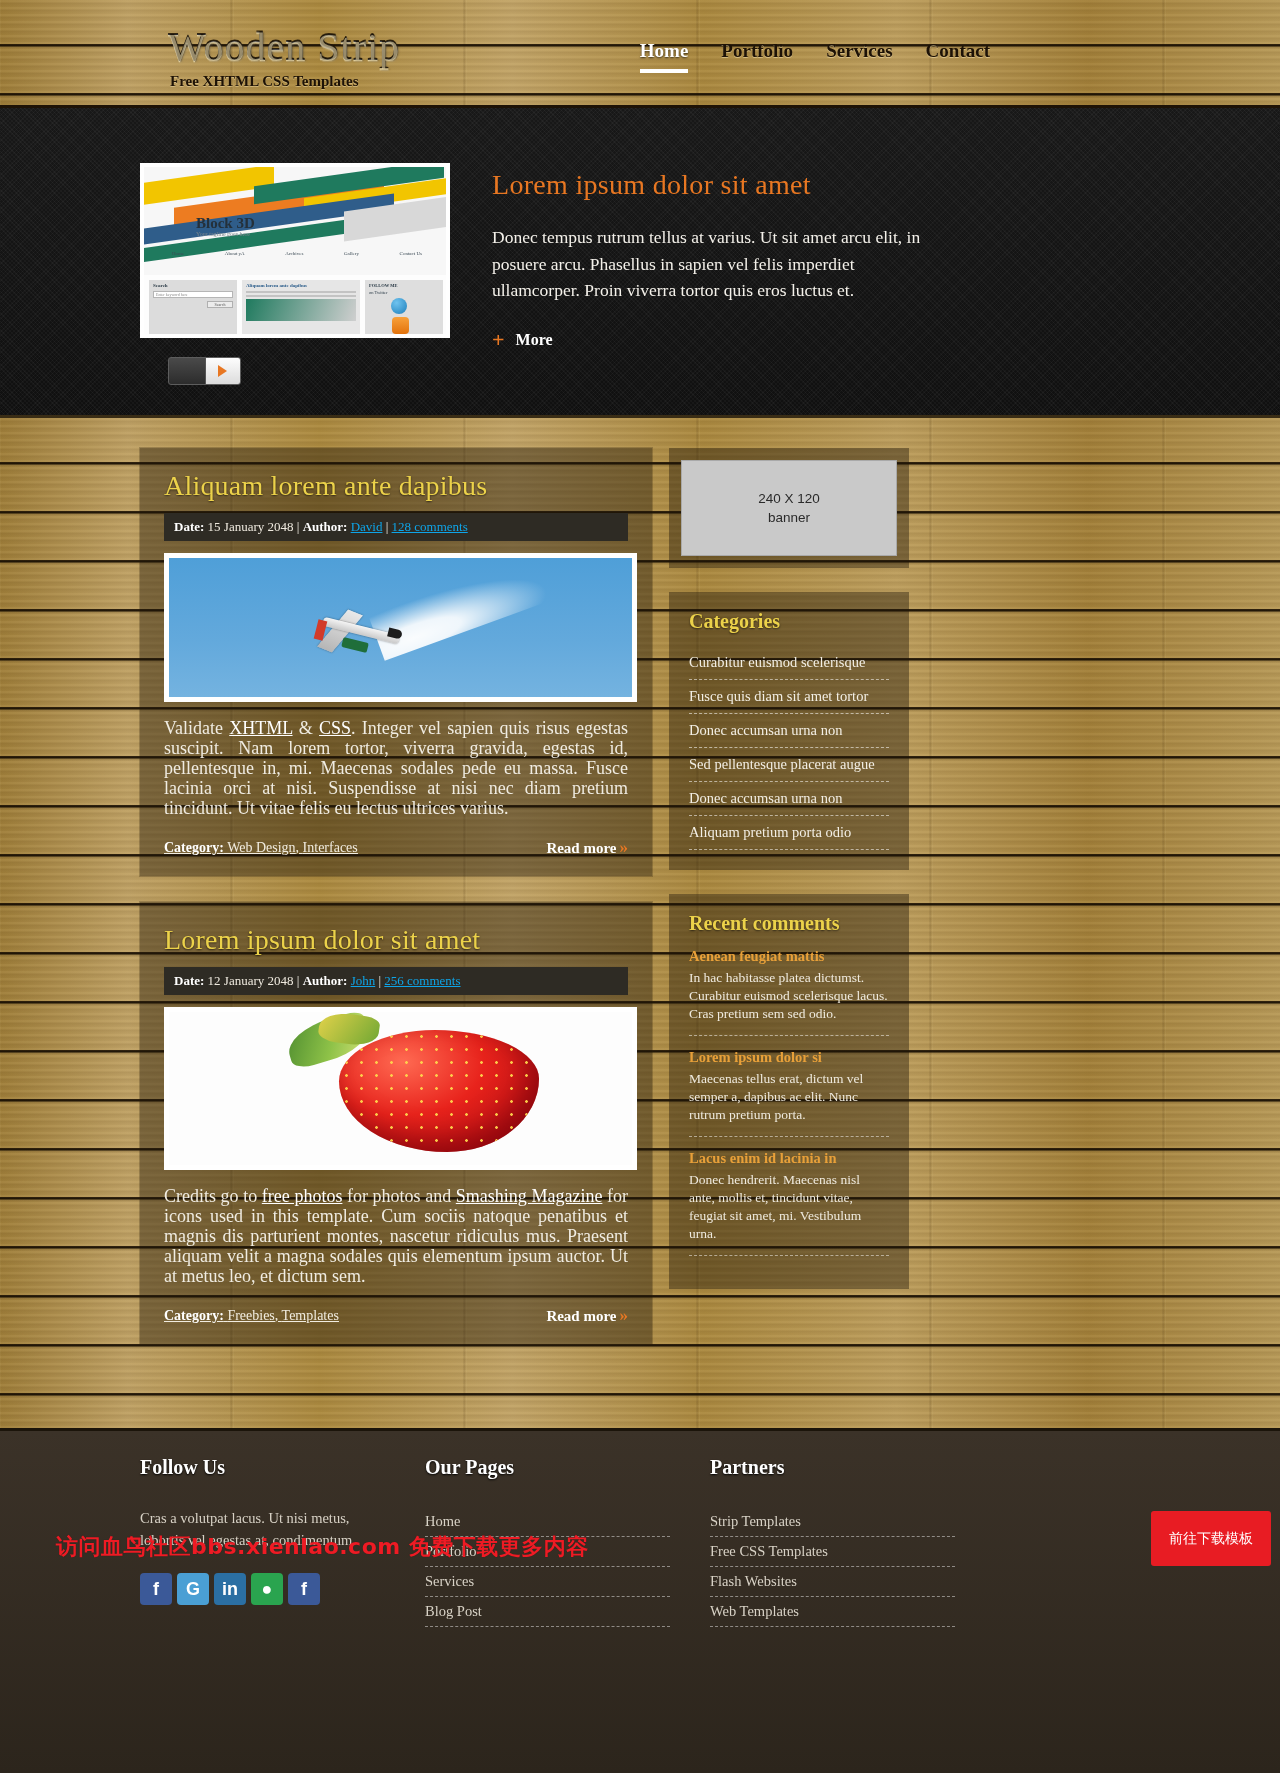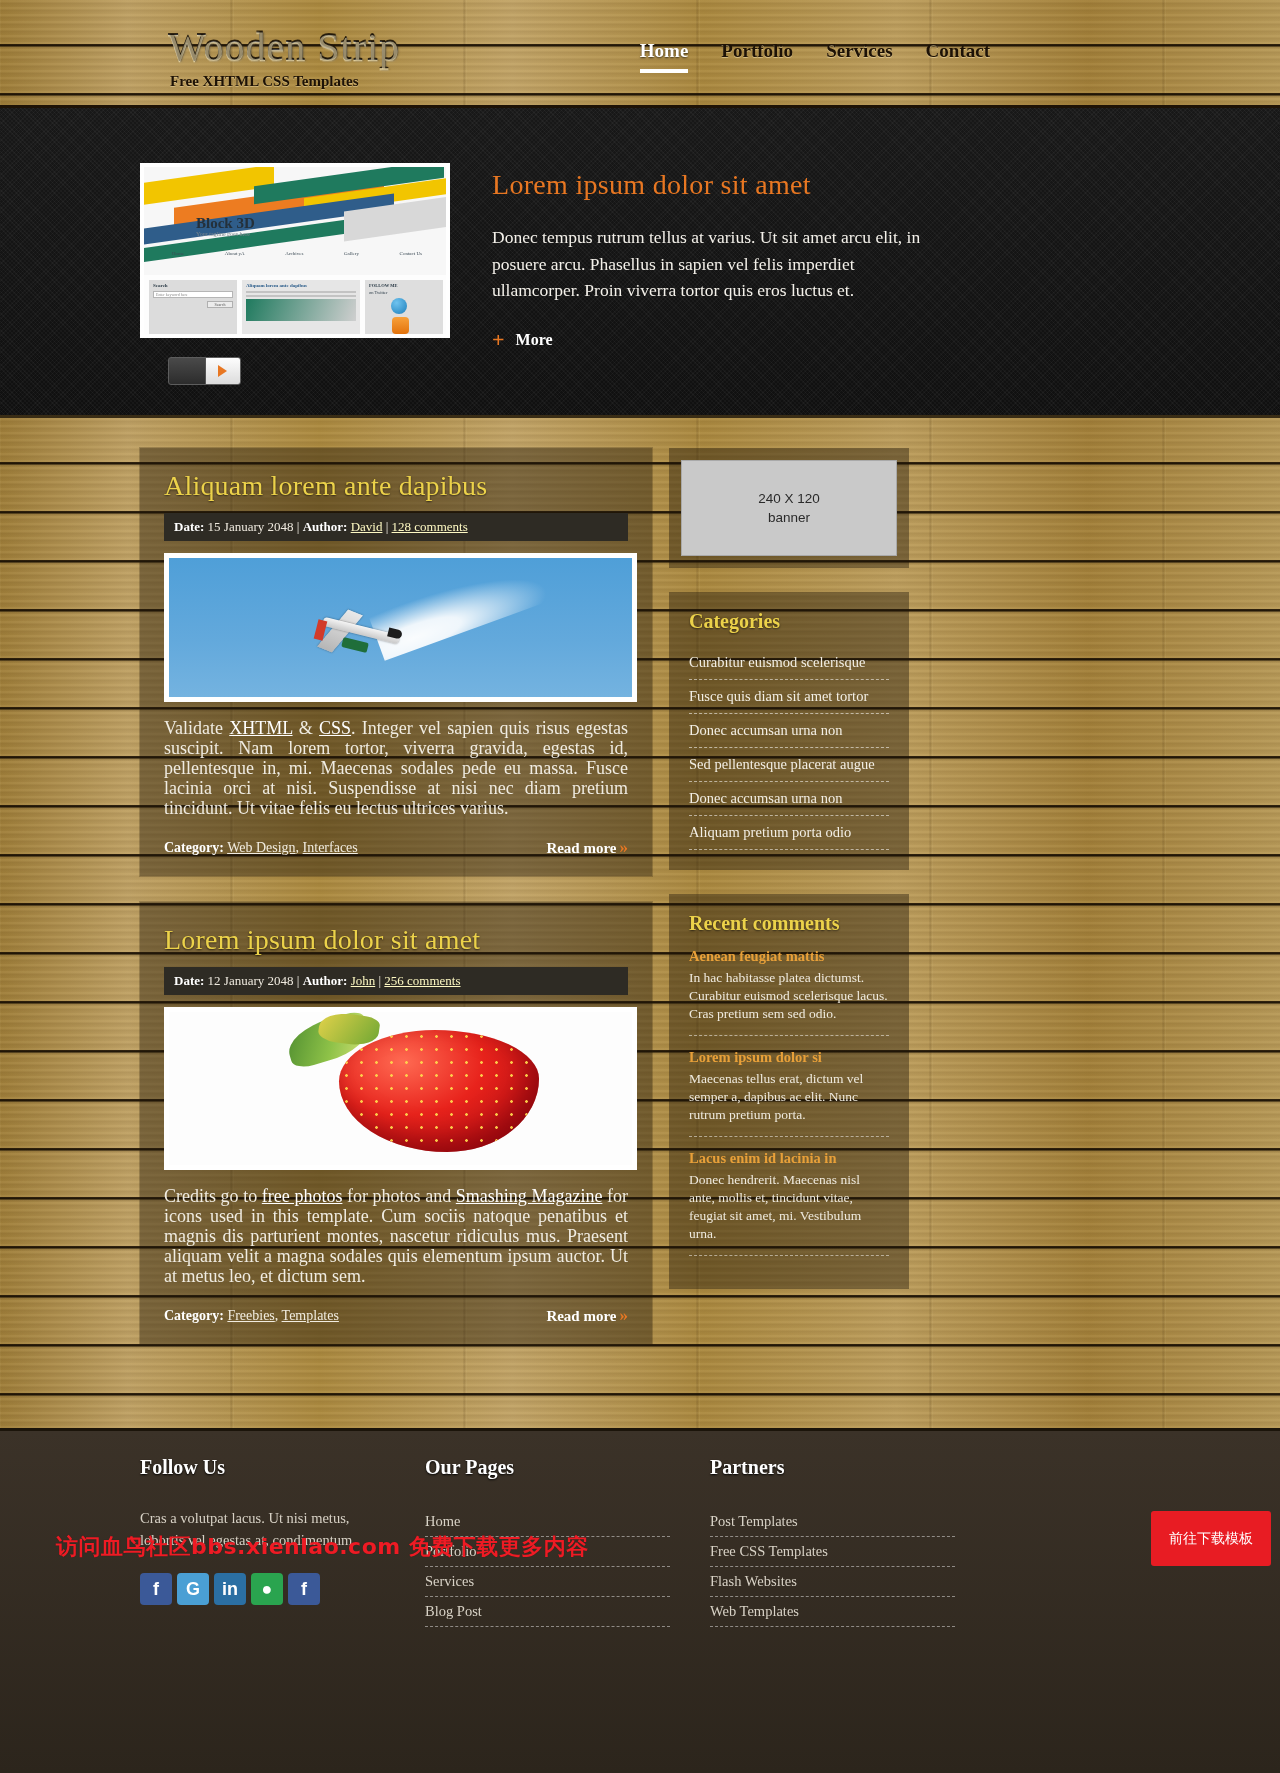--- a/index.html
+++ b/index.html
@@ -143,21 +143,21 @@
   .post { padding:22px 24px 0 24px; margin-bottom:26px; }
   .post h2 {
     font-size:28px; color:#ecd24a; font-weight:normal;
     text-shadow:0 1px 2px rgba(0,0,0,0.6); letter-spacing:0.2px;
   }
   .meta {
     background:#2e2b24; margin-top:11px; padding:6px 10px;
     font-size:13px; color:#efeadf;
   }
   .meta b{ color:#fff; }
-  .meta a{ color:#fef9c3;text-align:right; }
+  .meta a{ color:#0ea5e9;text-align:right; }
   .photo { margin-top:12px; border:5px solid #fff; width:473px; height:149px; overflow:hidden; position:relative; }
   .photo.tall { height:163px; }
   .sky { width:100%; height:100%; background:linear-gradient(#4f9fd8,#63a9dc 60%,#74b3e0);}
   .plane-wrap { position:absolute; left:145px; top:42px; width:180px; height:70px; }
   .smoke { position:absolute; left:56px; top:-23px; width:195px; height:52px;
     background:radial-gradient(ellipse at 18% 78%, rgba(255,255,255,0.97) 0%, rgba(255,255,255,0.9) 22%, rgba(255,255,255,0.0) 62%);
     transform:rotate(-20deg); }
   .plane-b { position:absolute; left:8px; top:26px; width:78px; height:9px; background:linear-gradient(#f4f4f4,#c9c9c9); border-radius:4px; transform:rotate(14deg); box-shadow:0 0 2px rgba(0,0,0,.5);}
   .plane-w { position:absolute; left:18px; top:8px; width:16px; height:46px; background:linear-gradient(#e9e9e9,#b5b5b5); transform:rotate(22deg) skewX(-18deg); box-shadow:0 0 2px rgba(0,0,0,.4);}
   .plane-t { position:absolute; left:2px; top:20px; width:9px; height:20px; background:#d23b2a; transform:rotate(14deg);}
@@ -174,21 +174,21 @@
     background-size:15px 13px; opacity:.92;}
   .leaf { position:absolute; left:118px; top:8px; width:82px; height:40px;
     background:linear-gradient(120deg,#4d8c2f,#8ec248 55%,#d7e27a);
     border-radius:60% 20% 55% 25%; transform:rotate(-16deg); }
   .leaf2 { position:absolute; left:150px; top:2px; width:60px; height:30px;
     background:linear-gradient(120deg,#e3d24a,#6fa733); border-radius:55% 25% 50% 30%; transform:rotate(8deg);}
 
   .post p.body { margin-top:16px; font-size:18px; line-height:20px; color:#f0ece2; text-align:justify; }
   .post p.body a { color:#fff; }
   .post-foot { display:flex; justify-content:space-between; align-items:center; margin-top:20px; padding-bottom:18px; }
-  .cat { font-size:14px; color:#f1ece0; }
+  .cat { font-size:14px; color:#f1ece0;text-decoration:underline; }
   .cat b{ color:#fff; }
   .cat a { color:#f1ece0; }
   .readmore { font-size:15px; font-weight:bold; color:#fff; text-decoration:none; }
   .readmore i { color:#e87722; font-style:normal; font-size:17px; margin-left:3px;}
 
   
   .banner-box { background:rgba(32,21,6,0.42); padding:12px; margin-bottom:24px; }
   .banner-ph { width:216px; height:96px; background:#c9c9c9; border:1px solid #a9a9a9;
     display:flex; flex-direction:column; align-items:center; justify-content:center;
     font-size:13.5px; color:#2a2a2a; line-height:19px; font-family:"Liberation Sans",sans-serif;}
@@ -451,21 +451,21 @@
         <li><a href="#">Home</a></li>
         <li><a href="#">Portfolio</a></li>
         <li><a href="#">Services</a></li>
         <li><a href="#">Blog Post</a></li>
       </ul>
     </div>
 
     <div class="f-col c3">
       <h3>Partners</h3>
       <ul>
-        <li><a href="#">Post Templates</a></li>
+        <li><a href="#">Strip Templates</a></li>
         <li><a href="#">Free CSS Templates</a></li>
         <li><a href="#">Flash Websites</a></li>
         <li><a href="#">Web Templates</a></li>
       </ul>
     </div>
   </div>
 
   <button class="dl-btn">前往下载模板</button>
 </div>
 

